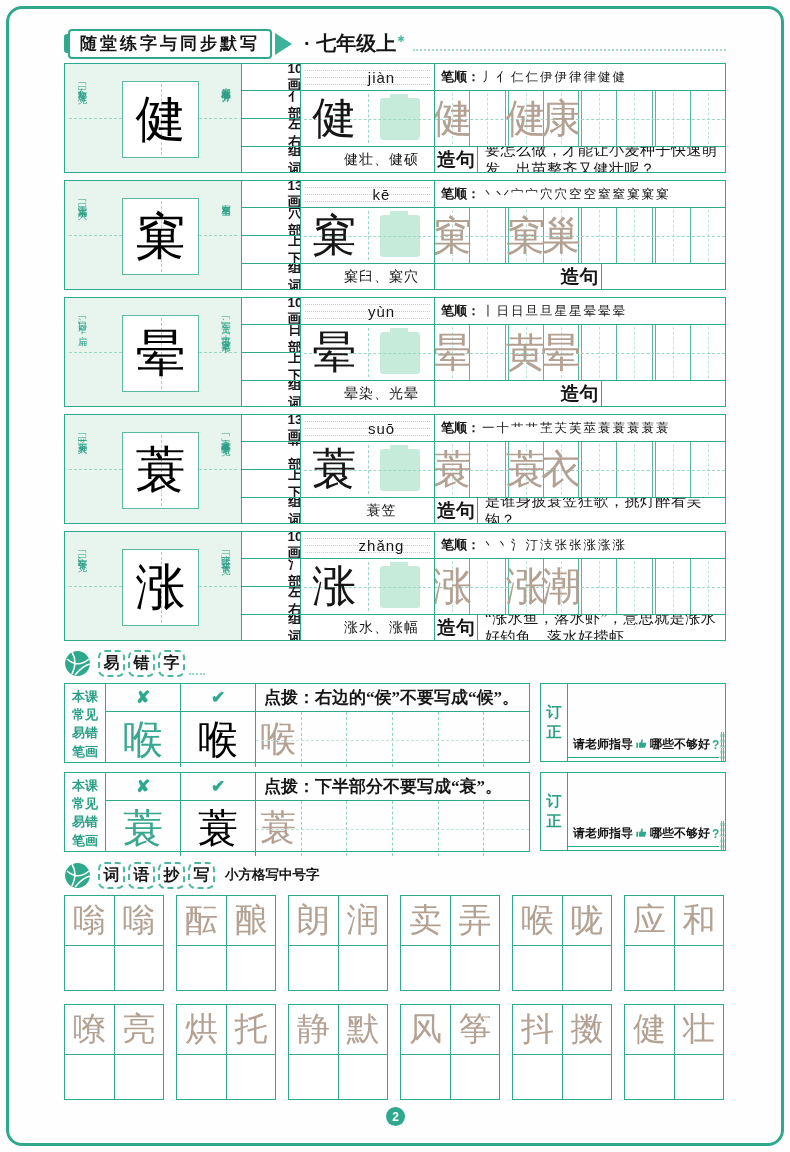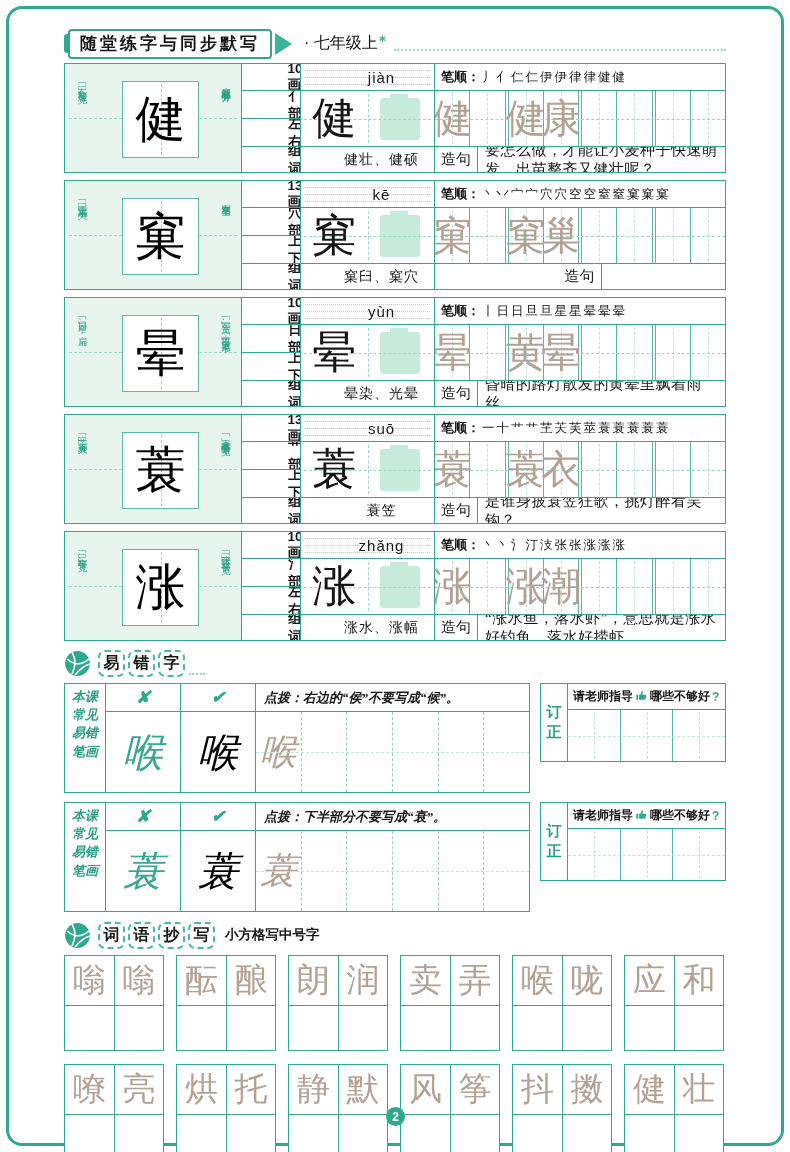--- a/index.html
+++ b/index.html
@@ -12,21 +12,21 @@
   .frame{position:absolute;inset:6px;border:3px solid var(--teal);border-radius:16px;pointer-events:none;}
   .content{position:absolute;left:64px;top:30px;width:662px;}
 
   
   .hdr{display:flex;align-items:center;height:27px;margin-bottom:6px;}
   .hdr-tick{width:7px;height:19px;background:var(--teal);border-radius:3px;margin-right:-3px;}
   .hdr-box{border:2px solid var(--teal);border-radius:4px;background:#fff;padding:1px 10px 2px;
            font-size:17px;font-weight:bold;letter-spacing:3px;white-space:nowrap;}
   .hdr-arrow{width:0;height:0;border-top:11px solid transparent;border-bottom:11px solid transparent;
              border-left:17px solid #3cb29a;margin-left:3px;}
-  .hdr-grade{font-size:16px;font-weight:normal;margin-left:12px;white-space:nowrap;}
+  .hdr-grade{font-size:20px;font-weight:bold;margin-left:12px;white-space:nowrap;}
   .hdr-sparkle{color:#4db8a0;font-size:9px;margin:-10px 0 0 1px;}
   .hdr-dots{flex:1;border-bottom:2px dotted #a9dccd;height:12px;margin-left:8px;}
 
   
   .charsec{display:flex;border:1.6px solid var(--teal);height:110px;box-sizing:border-box;
            margin-bottom:7px;background:#fff;}
   .cs-left{width:176px;background:var(--panel);position:relative;border-right:1.4px solid var(--teal);flex:none;}
   .cs-left::before{content:'';position:absolute;top:54px;left:4px;right:4px;border-top:1px dashed #9ad8c4;}
   .cs-box{position:absolute;left:57px;top:17px;width:75px;height:75px;background:#fff;border:1.5px solid #5cb9a2;}
   .cs-box::before{content:'';position:absolute;left:50%;top:2px;bottom:2px;border-left:1px dashed #9ad8c4;}
@@ -61,60 +61,60 @@
   .pg-cell{flex:1;position:relative;border-left:1px solid var(--teal2);height:100%;}
   .pg-cell:first-child{border-left:none;}
   .pg-cell::before{content:'';position:absolute;left:50%;top:2px;bottom:2px;border-left:1px dashed #bfe6d8;}
   .pg-cell.gs{margin-left:3px;}
   .pg-cell.gs::after{content:'';position:absolute;left:-4px;top:0;bottom:0;border-left:1px solid var(--teal2);}
   .pg-char{position:absolute;inset:0;display:flex;align-items:center;justify-content:center;
            font-size:40px;color:var(--traced);font-family:"Liberation Serif",serif;z-index:1;}
   .ct-zuci{font-size:14px;letter-spacing:1px;}
   .zj{padding:0;}
   .zj-label{width:42px;height:100%;border-right:1.2px solid var(--teal);display:flex;align-items:center;
-            justify-content:center;font-weight:normal;font-size:15px;flex:none;}
+            justify-content:center;font-weight:bold;font-size:19px;flex:none;}
   .zj-text{flex:1;font-size:15px;display:flex;align-items:center;padding-left:7px;
            font-family:"Liberation Serif",serif;letter-spacing:.5px;}
 
   
   .sec-title{display:flex;align-items:flex-end;margin:8px 0 6px;height:28px;}
   .ball{width:27px;height:27px;flex:none;align-self:center;}
   .st-chars{display:flex;gap:3px;margin-left:7px;align-self:center;}
   .st-char{width:23px;height:23px;border:2px dashed #4db8a0;border-radius:7px;display:flex;align-items:center;
            justify-content:center;font-size:16px;font-weight:bold;background:#fff;}
   .st-sub{margin-left:10px;font-size:13.5px;font-weight:bold;align-self:center;}
   .st-tail{width:16px;border-bottom:2px dotted #9ad8c4;margin-left:4px;margin-bottom:2px;}
 
   
   .yc-row{display:flex;margin-bottom:9px;}
-  .yc-main{display:flex;border:1.6px solid var(--teal);width:466px;height:110px;box-sizing:border-box;flex:none;font-style:italic;}
+  .yc-main{display:flex;border:1.6px solid var(--teal);width:466px;height:80px;box-sizing:border-box;flex:none;}
   .yc-label{width:40px;border-right:1.2px solid var(--teal);color:var(--tealtext);font-weight:bold;
             font-size:13px;text-align:center;padding-top:4px;line-height:1.4;flex:none;}
   .yc-cols{flex:1;display:flex;flex-direction:column;}
   .yc-top{height:27px;display:flex;border-bottom:1.2px solid var(--teal);flex:none;}
   .yc-x{width:74px;border-right:1.2px solid var(--teal);display:flex;align-items:center;justify-content:center;
         color:var(--teal);font-weight:bold;font-size:17px;flex:none;}
-  .yc-tip{flex:1;font-size:13px;display:flex;align-items:center;padding-left:8px;
+  .yc-tip{flex:1;font-size:17px;display:flex;align-items:center;padding-left:8px;
           font-family:"Liberation Serif",serif;font-weight:bold;}
   .yc-bot{flex:1;display:flex;}
   .yc-char{width:74px;border-right:1.2px solid var(--teal);display:flex;align-items:center;justify-content:center;
            font-size:40px;font-family:"Liberation Serif",serif;flex:none;}
   .yc-wrong{color:#3aa88f;}
   .yc-correct{color:#000;}
   .yc-cells{flex:1;display:flex;position:relative;}
   .yc-cells::after{content:'';position:absolute;top:50%;left:0;right:0;border-top:1px dashed #bfe6d8;}
   .yc-cell{flex:1;border-right:1px dashed var(--dash);position:relative;}
   .yc-cell:last-child{border-right:none;}
   .yc-cell span{position:absolute;inset:0;display:flex;align-items:center;justify-content:center;
                 font-size:36px;color:var(--traced);font-family:"Liberation Serif",serif;}
   .yc-review{margin-left:10px;width:186px;height:79px;border:1.6px solid var(--teal);box-sizing:border-box;
              display:flex;flex:none;}
   .rv-label{width:26px;border-right:1.2px solid var(--teal);color:var(--tealtext);font-weight:bold;font-size:15px;
             display:flex;flex-direction:column;align-items:center;justify-content:center;gap:1px;flex:none;}
-  .rv-right{flex:1;display:flex;flex-direction:column;}
+  .rv-right{flex:1;display:flex;margin-top:48px;}
   .rv-head{height:25px;border-bottom:1.2px solid var(--teal);display:flex;align-items:center;font-size:12px;
            font-weight:bold;padding-left:5px;gap:2px;flex:none;white-space:nowrap;}
   .rv-q{color:var(--teal);font-weight:bold;}
   .rv-cells{flex:1;display:flex;position:relative;}
   .rv-cells::after{content:'';position:absolute;top:50%;left:0;right:0;border-top:1px dashed #bfe6d8;}
   .rv-cell{flex:1;border-right:1px solid var(--teal2);position:relative;}
   .rv-cell:last-child{border-right:none;}
   .rv-cell::before{content:'';position:absolute;left:50%;top:2px;bottom:2px;border-left:1px dashed #bfe6d8;}
 
   
@@ -293,21 +293,20 @@
               </div>
               <div class="pg-cell gs"></div>
               <div class="pg-cell"></div>
               <div class="pg-cell gs"></div>
               <div class="pg-cell"></div>
             </div>
             <div class="ct cA r4 bt">组词</div>
             <div class="ct cB r4 bl bt ct-zuci">晕染、光晕</div>
             <div class="ct cC r4 bl bt zj">
               <div class="zj-label">造句</div>
-              <div class="zj-text">昏暗的路灯散发的黄晕里飘着雨丝。</div>
             </div>
           </div>
         </div>
         <div class="charsec">
           <div class="cs-left">
             <span class="cs-hint-l">「艹」扁「衰」大</span>
             <div class="cs-box">
               <span class="cs-char">蓑</span>
             </div>
             <span class="cs-hint-r">

